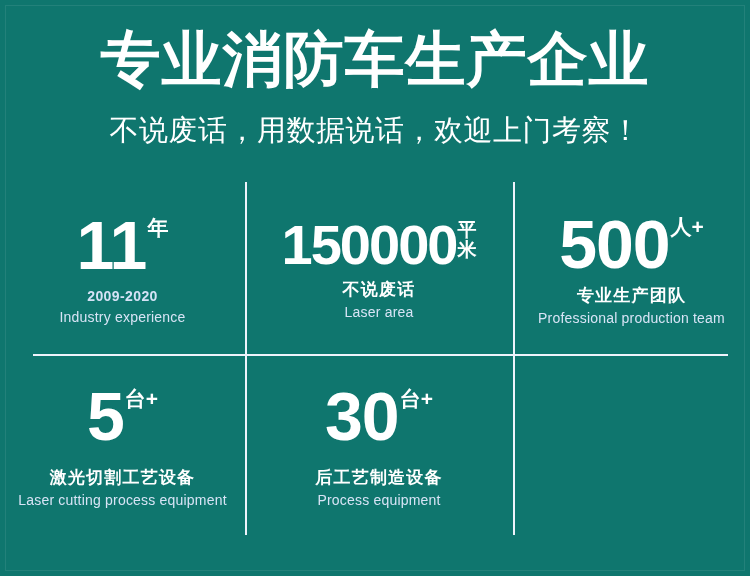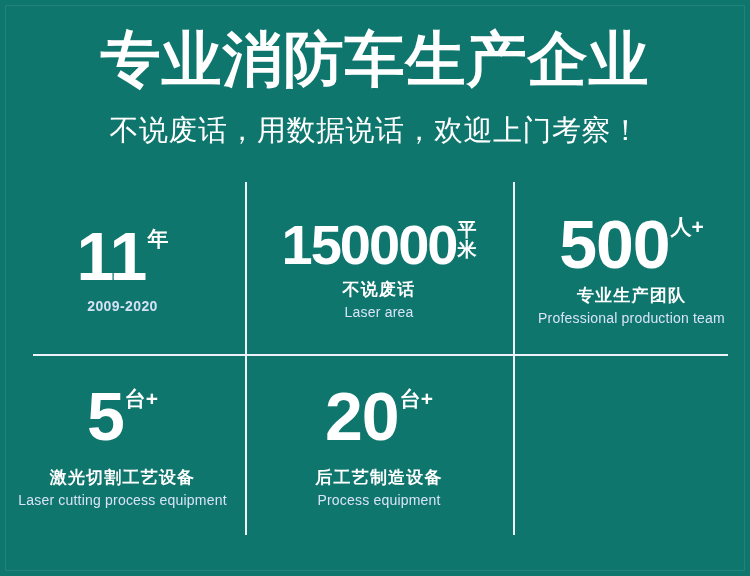--- a/index.html
+++ b/index.html
@@ -194,20 +194,21 @@
   </div>
 
   <div class="stats-grid">
 
     <div class="stat-cell row-1">
       <div class="stat-number-row">
         <span class="stat-number">11</span>
         <span class="stat-unit">年</span>
       </div>
       <div class="stat-years">2009-2020</div>
+      <div class="stat-label-en">Industry experience</div>
     </div>
 
     <div class="stat-cell row-1">
       <div class="stat-number-row">
         <span class="stat-number big">150000</span>
         <span class="stat-unit stacked">
           <span>平</span>
           <span>米</span>
         </span>
       </div>
@@ -229,21 +230,21 @@
       <div class="stat-number-row">
         <span class="stat-number">5</span>
         <span class="stat-unit">台+</span>
       </div>
       <div class="stat-label-cn">激光切割工艺设备</div>
       <div class="stat-label-en">Laser cutting process equipment</div>
     </div>
 
     <div class="stat-cell row-2">
       <div class="stat-number-row">
-        <span class="stat-number">20</span>
+        <span class="stat-number">30</span>
         <span class="stat-unit">台+</span>
       </div>
       <div class="stat-label-cn">后工艺制造设备</div>
       <div class="stat-label-en">Process equipment</div>
     </div>
 
   </div>
 
   <div class="divider divider-h"></div>
   <div class="divider divider-v divider-v-1"></div>

